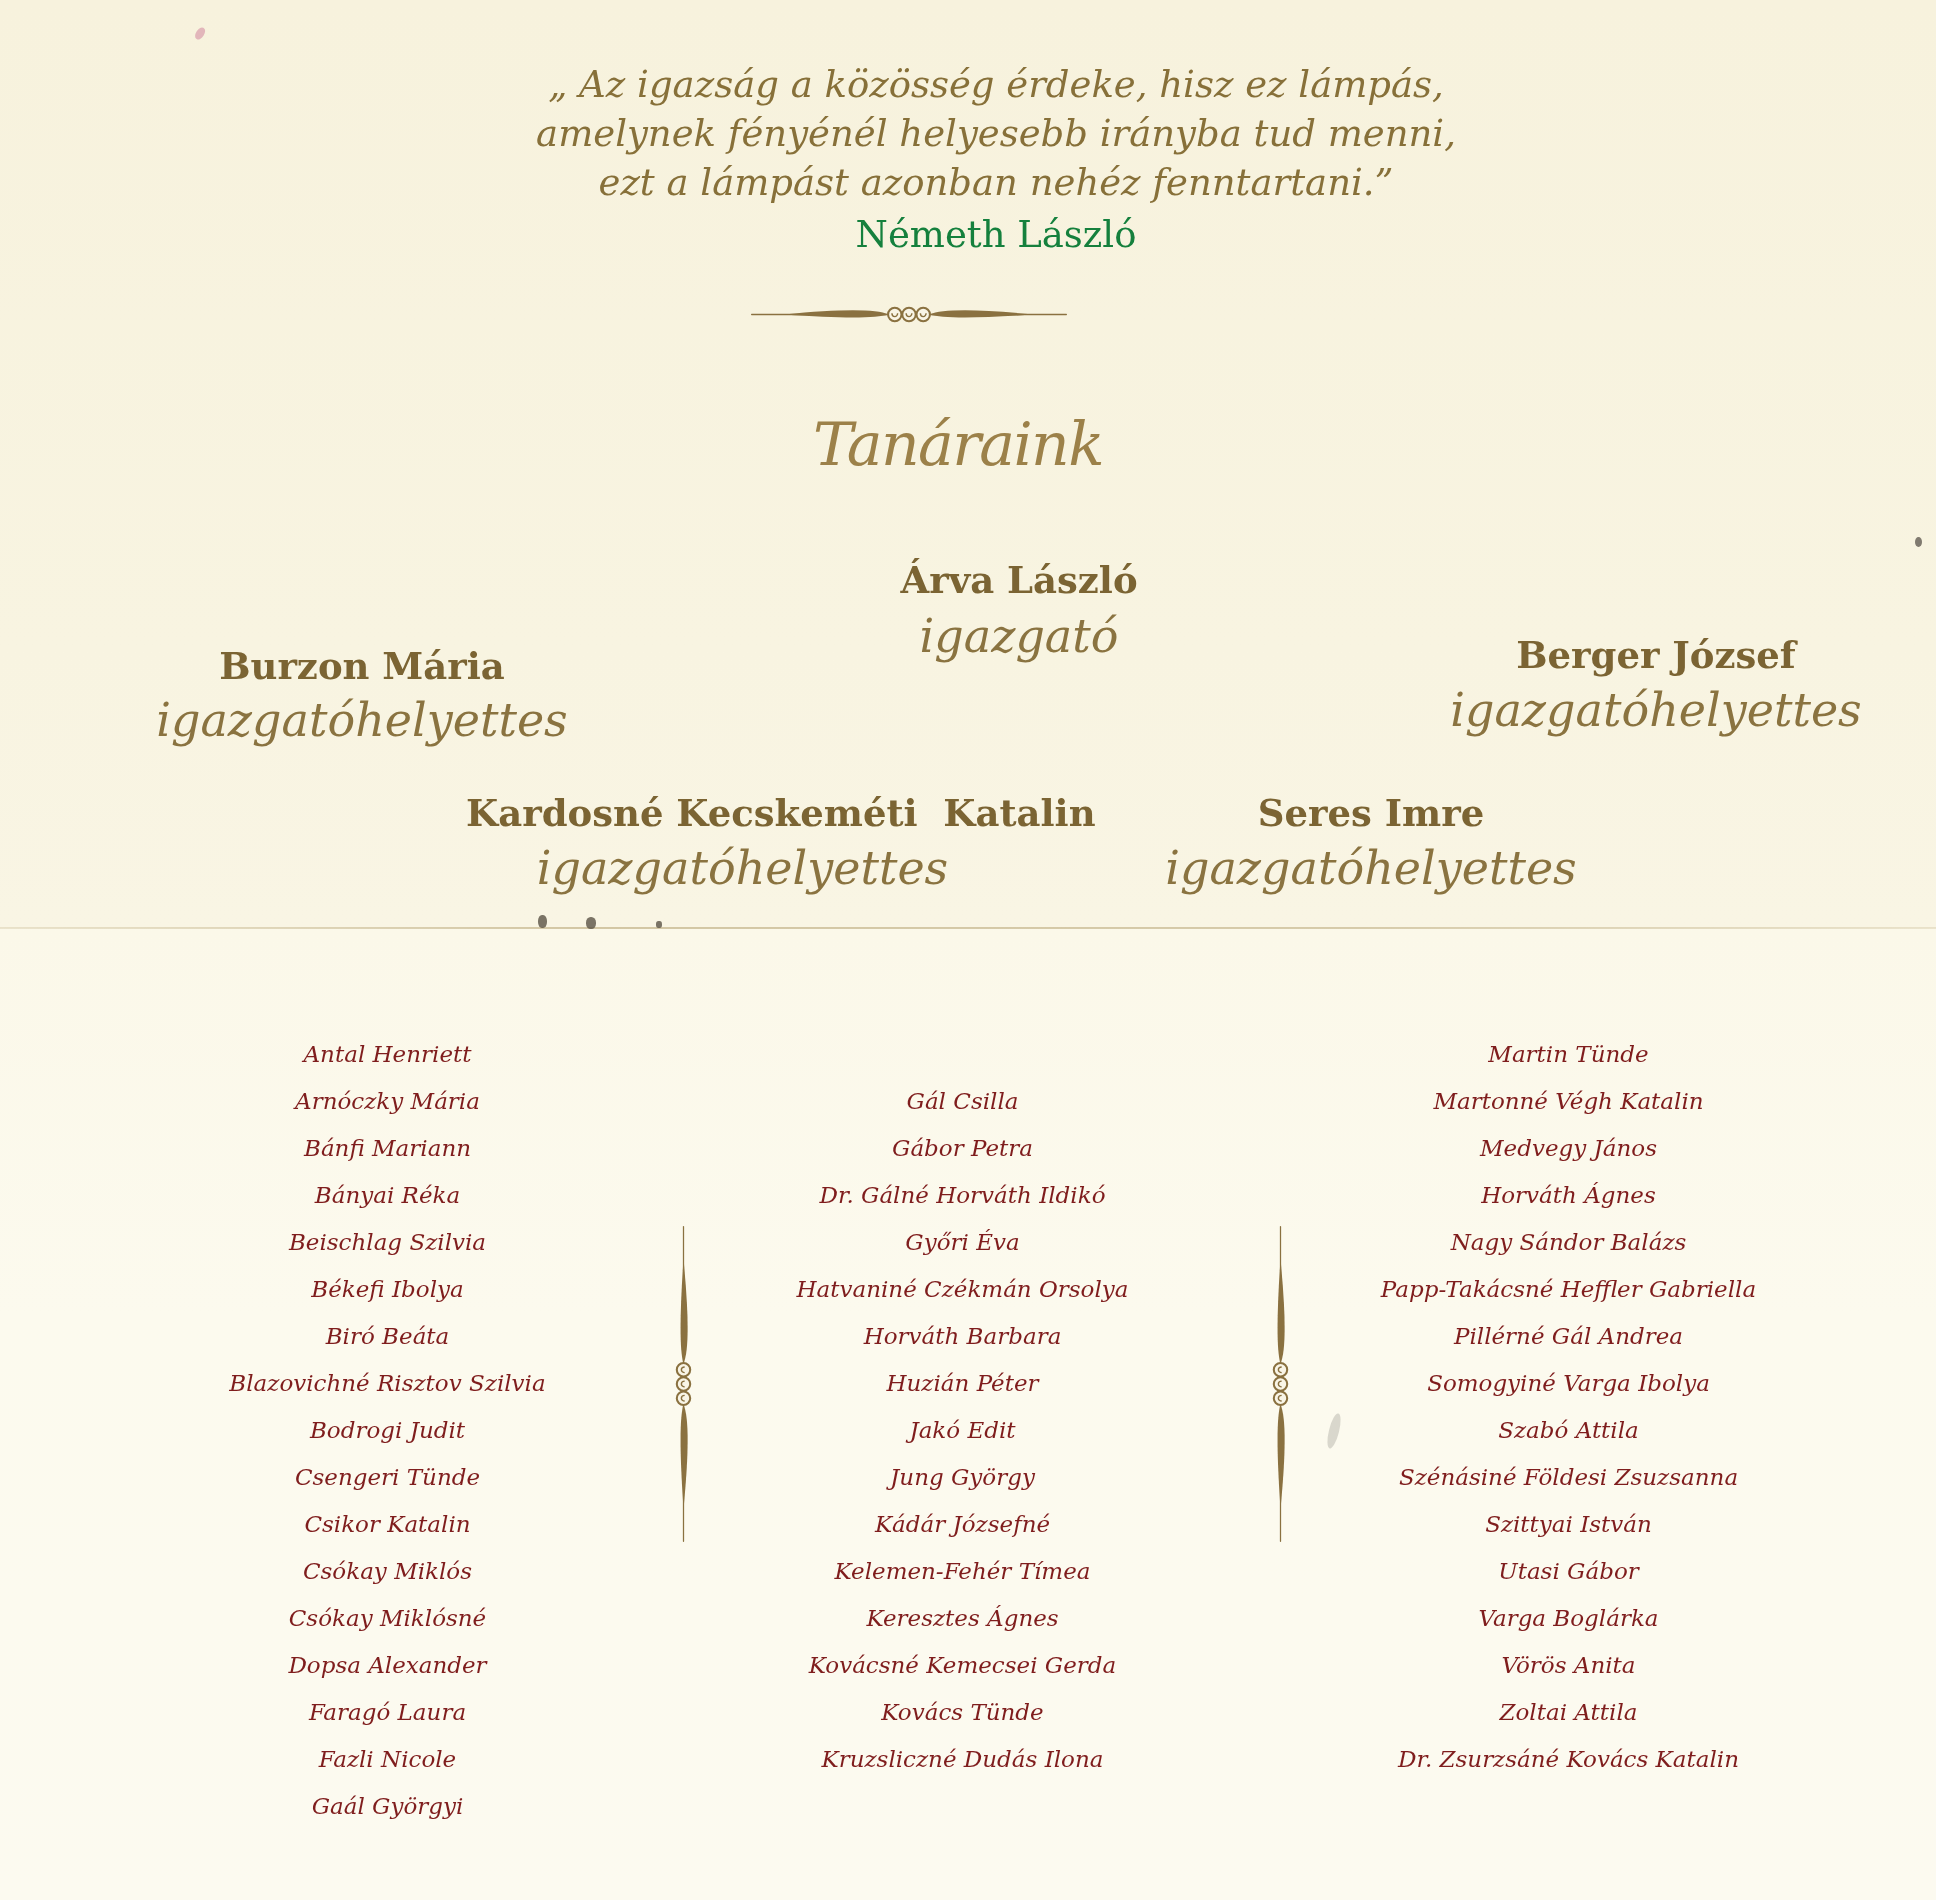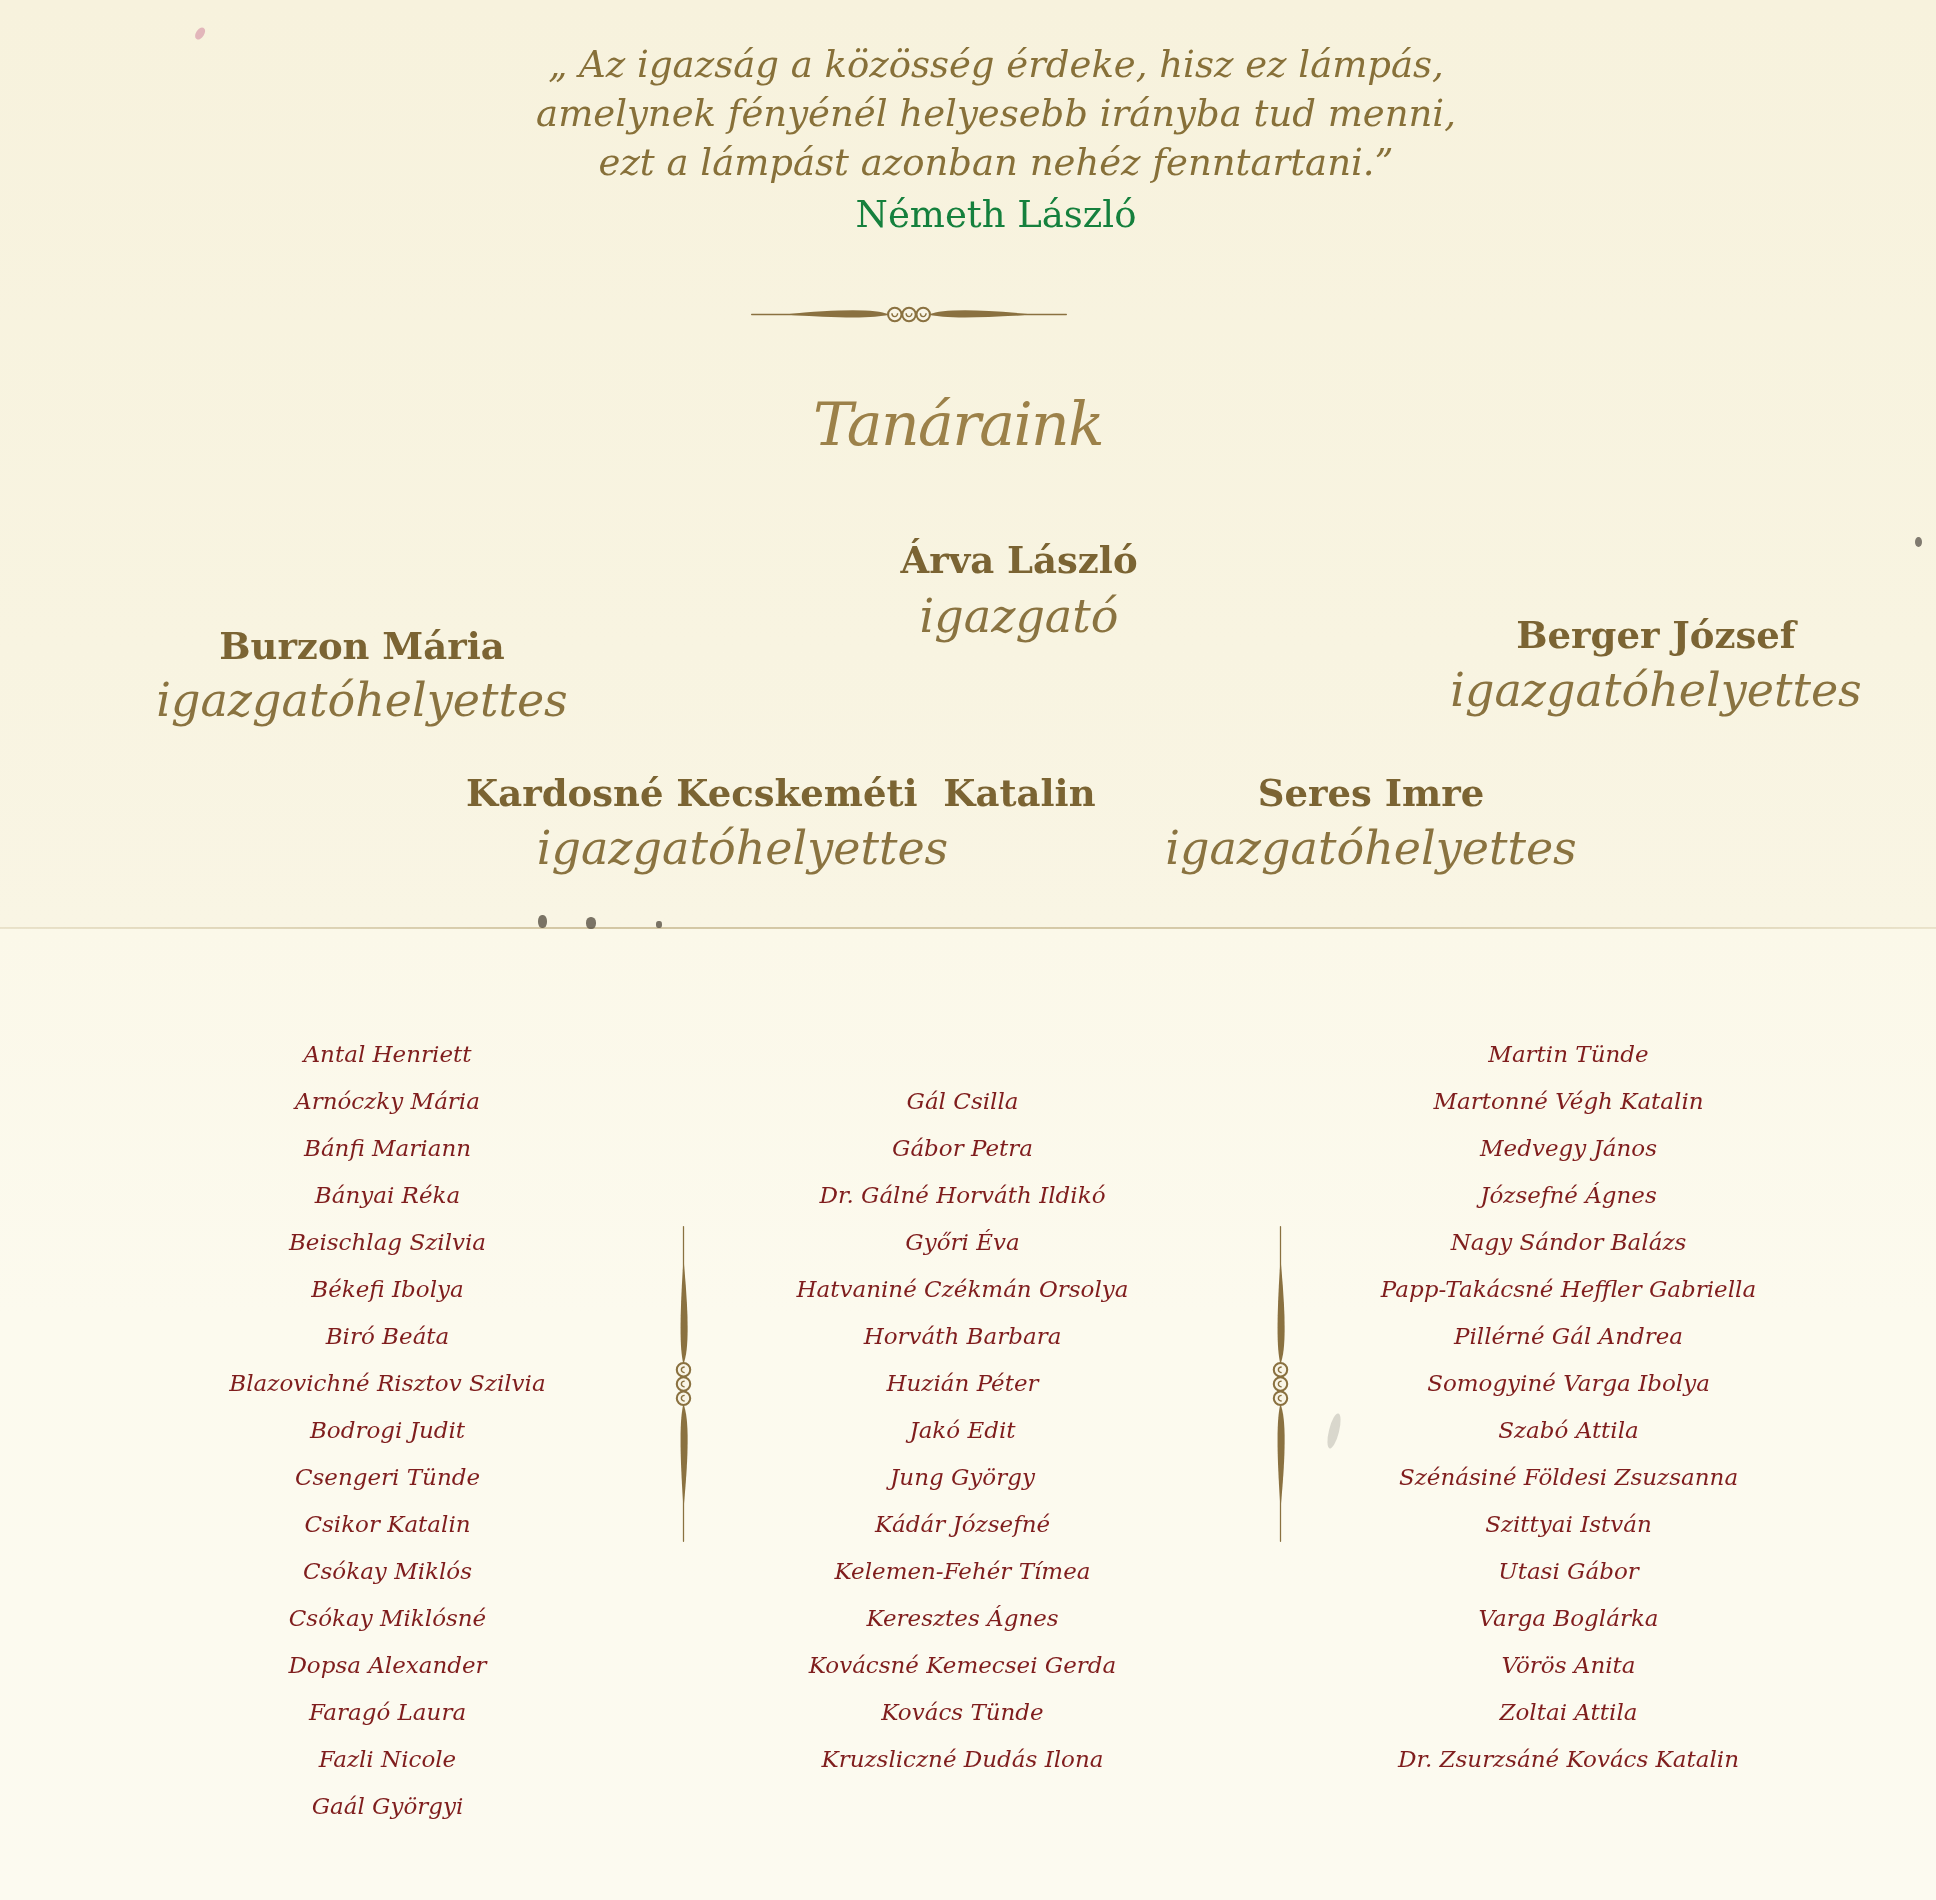--- a/index.html
+++ b/index.html
@@ -16,21 +16,21 @@
   }
   .bg-bottom {
     position: absolute; left: 0; top: 928px; width: 1937px; height: 972px;
     background: linear-gradient(180deg, #fbf8e9 0%, #fcfaee 40%, #fcfaf0 100%);
   }
   .crease {
     position: absolute; left: 0; top: 927px; width: 1937px; height: 1.6px;
     background: linear-gradient(90deg, rgba(185,167,120,.25), rgba(185,167,120,.6) 30%, rgba(185,167,120,.55) 70%, rgba(185,167,120,.25));
   }
   .abs    { position: absolute; }
-  .ctr    { text-align: center; }
+  .ctr    { text-align: center; margin-top: 20px; }
   .nowrap { white-space: nowrap; }
 
   .quote-block { left: 427px; top: 40px; width: 1138px; }
   .quote-line  { font-style: italic; font-size: 37px; line-height: 49px; color: #877039; }
   .quote-attr  { font-size: 37px; line-height: 49px; color: #15803d; margin-top: 3.2px; }
 
   .page-title {
     left: 642px; top: 365px; width: 632px; height: 119px;
     font-style: italic; font-size: 60px; line-height: 119px;
     color: #9c8149; letter-spacing: -1.6px;
@@ -158,21 +158,21 @@
   <div class="name-row">Keresztes Ágnes</div>
   <div class="name-row">Kovácsné Kemecsei Gerda</div>
   <div class="name-row">Kovács Tünde</div>
   <div class="name-row">Kruzsliczné Dudás Ilona</div>
 </div>
 
 <div class="abs col" style="left:1300px; top:1031px;">
   <div class="name-row">Martin Tünde</div>
   <div class="name-row">Martonné Végh Katalin</div>
   <div class="name-row">Medvegy János</div>
-  <div class="name-row">Józsefné Ágnes</div>
+  <div class="name-row">Horváth Ágnes</div>
   <div class="name-row">Nagy Sándor Balázs</div>
   <div class="name-row">Papp-Takácsné Heffler Gabriella</div>
   <div class="name-row">Pillérné Gál Andrea</div>
   <div class="name-row">Somogyiné Varga Ibolya</div>
   <div class="name-row">Szabó Attila</div>
   <div class="name-row">Szénásiné Földesi Zsuzsanna</div>
   <div class="name-row">Szittyai István</div>
   <div class="name-row">Utasi Gábor</div>
   <div class="name-row">Varga Boglárka</div>
   <div class="name-row">Vörös Anita</div>

